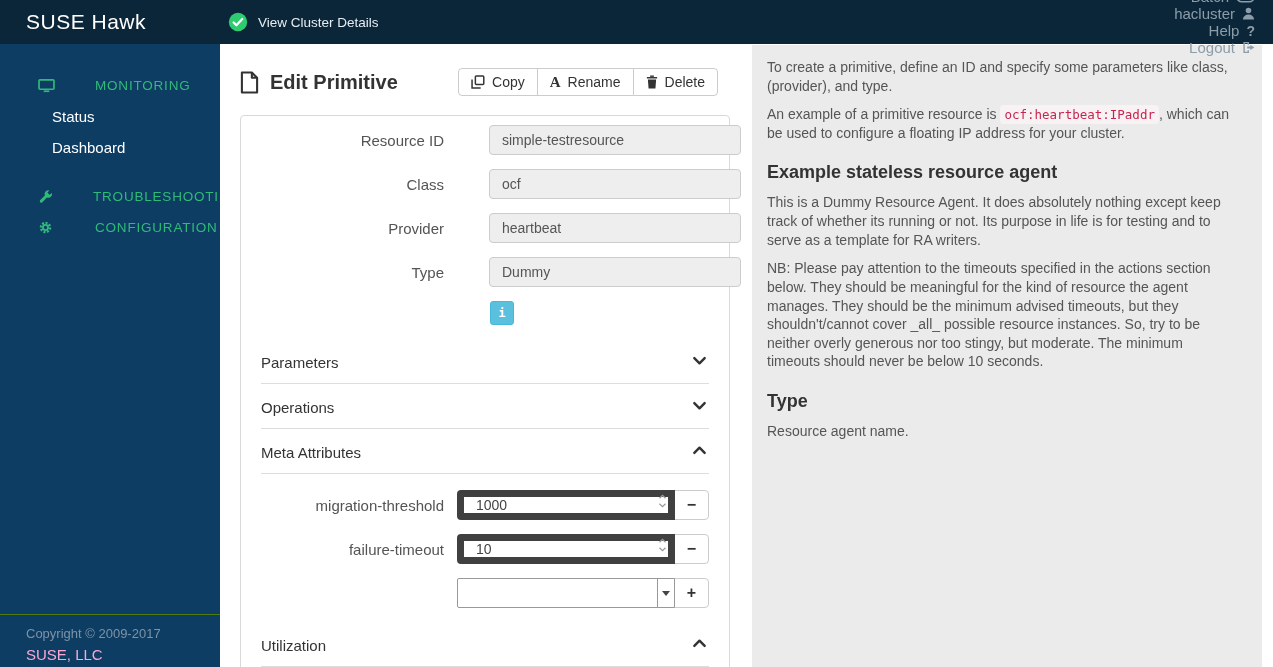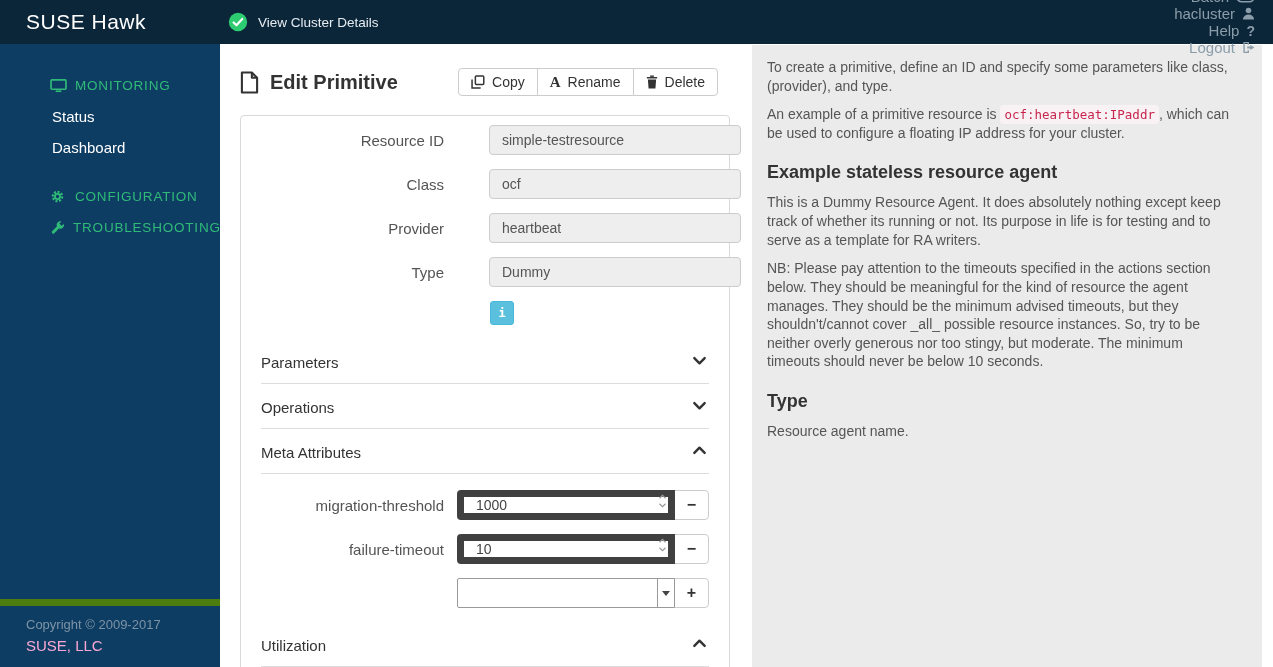--- a/index.html
+++ b/index.html
@@ -13,25 +13,25 @@
   .check-circle { width:20px; height:20px; margin-right:10px; }
   .cluster-status-label { color:#e6edf2; font-size:13.5px; }
   .topnav { margin-left:auto; display:flex; align-items:flex-end; padding-right:18px;flex-direction:column; }
   .topnav-item { display:flex; align-items:center; color:#8b9daa; font-size:15px; margin-left:38px; cursor:pointer; }
   .topnav-item .ticon { margin-left:7px; display:flex; align-items:center; }
   .qmark { font-weight:bold; font-size:14px; }
 
   
   .sidebar { position:absolute; top:44px; left:0; width:220px; bottom:0; background:#0e3d64; }
   .side-nav { padding-top:26px; }
-  .side-section { display:flex; align-items:center; padding:8px 0 8px 50px; color:#30ba78; font-size:13.5px; letter-spacing:.8px; cursor:pointer; }
+  .side-section { display:flex; align-items:center; padding:8px 0 8px 38px; color:#30ba78; font-size:13.5px; letter-spacing:.8px; cursor:pointer;gap:32px; }
   .side-section .sicon { width:17px; margin-right:8px; display:flex; align-items:center; }
   .side-child { padding:7px 0 7px 52px; color:#fff; font-size:15px; cursor:pointer; }
   .side-gap { height:18px; }
-  .side-footer { position:absolute; bottom:0; left:0; right:0; border-top:7px solid #4d7c0f; padding:11px 0 13px 26px; }
+  .side-footer { position:absolute; bottom:0; left:0; right:0; border-top:1px solid #4d7c0f; padding:11px 0 4px 26px; }
   .side-copy { color:#7d93a5; font-size:13px; }
   .side-company { color:#f9a8d4; font-size:15px; margin-top:5px; }
 
   
   .main { position:absolute; top:44px; left:220px; width:1053px; bottom:0; background:#fff; }
   .form-col { position:absolute; left:20px; top:0; width:492px; }
 
   .page-header { display:flex; align-items:center; margin-top:18px; height:40px; }
   .page-title-wrap { display:flex; align-items:center; }
   .doc-icon { margin-right:11px; display:flex; }
@@ -130,34 +130,34 @@
             <rect x="6" y="12.2" width="6" height="1.8" fill="#30ba78"></rect>
           </svg>
       </span>
       <span>MONITORING</span>
     </div>
     <div class="side-child">Status</div>
     <div class="side-child">Dashboard</div>
     <div class="side-gap"></div>
     <div class="side-section">
       <span class="sicon">
+        <svg viewBox="0 0 16 16" width="15" height="15">
+            <path d="M14.8 4.2 a4 4 0 0 1-5.3 4.9 L4.6 14 a1.55 1.55 0 0 1-2.2-2.2 L7.3 6.9 a4 4 0 0 1 4.9-5.3 L10 3.8 l2.2 2.2 z" fill="#30ba78"></path>
+          </svg>
+      </span>
+      <span>TROUBLESHOOTING</span>
+    </div>
+    <div class="side-section">
+      <span class="sicon">
         <svg viewBox="0 0 20 20" width="15" height="15">
             <circle cx="10" cy="10" r="6" fill="none" stroke="#30ba78" stroke-width="3.4" stroke-dasharray="2.6 2"></circle>
             <circle cx="10" cy="10" r="3.4" fill="none" stroke="#30ba78" stroke-width="2.4"></circle>
           </svg>
       </span>
       <span>CONFIGURATION</span>
-    </div>
-    <div class="side-section">
-      <span class="sicon">
-        <svg viewBox="0 0 16 16" width="15" height="15">
-            <path d="M14.8 4.2 a4 4 0 0 1-5.3 4.9 L4.6 14 a1.55 1.55 0 0 1-2.2-2.2 L7.3 6.9 a4 4 0 0 1 4.9-5.3 L10 3.8 l2.2 2.2 z" fill="#30ba78"></path>
-          </svg>
-      </span>
-      <span>TROUBLESHOOTING</span>
     </div>
   </nav>
   <div class="side-footer">
     <div class="side-copy">Copyright © 2009-2017</div>
     <div class="side-company">SUSE, LLC</div>
   </div>
 </aside>
 
 <main class="main">
   <div class="form-col">

